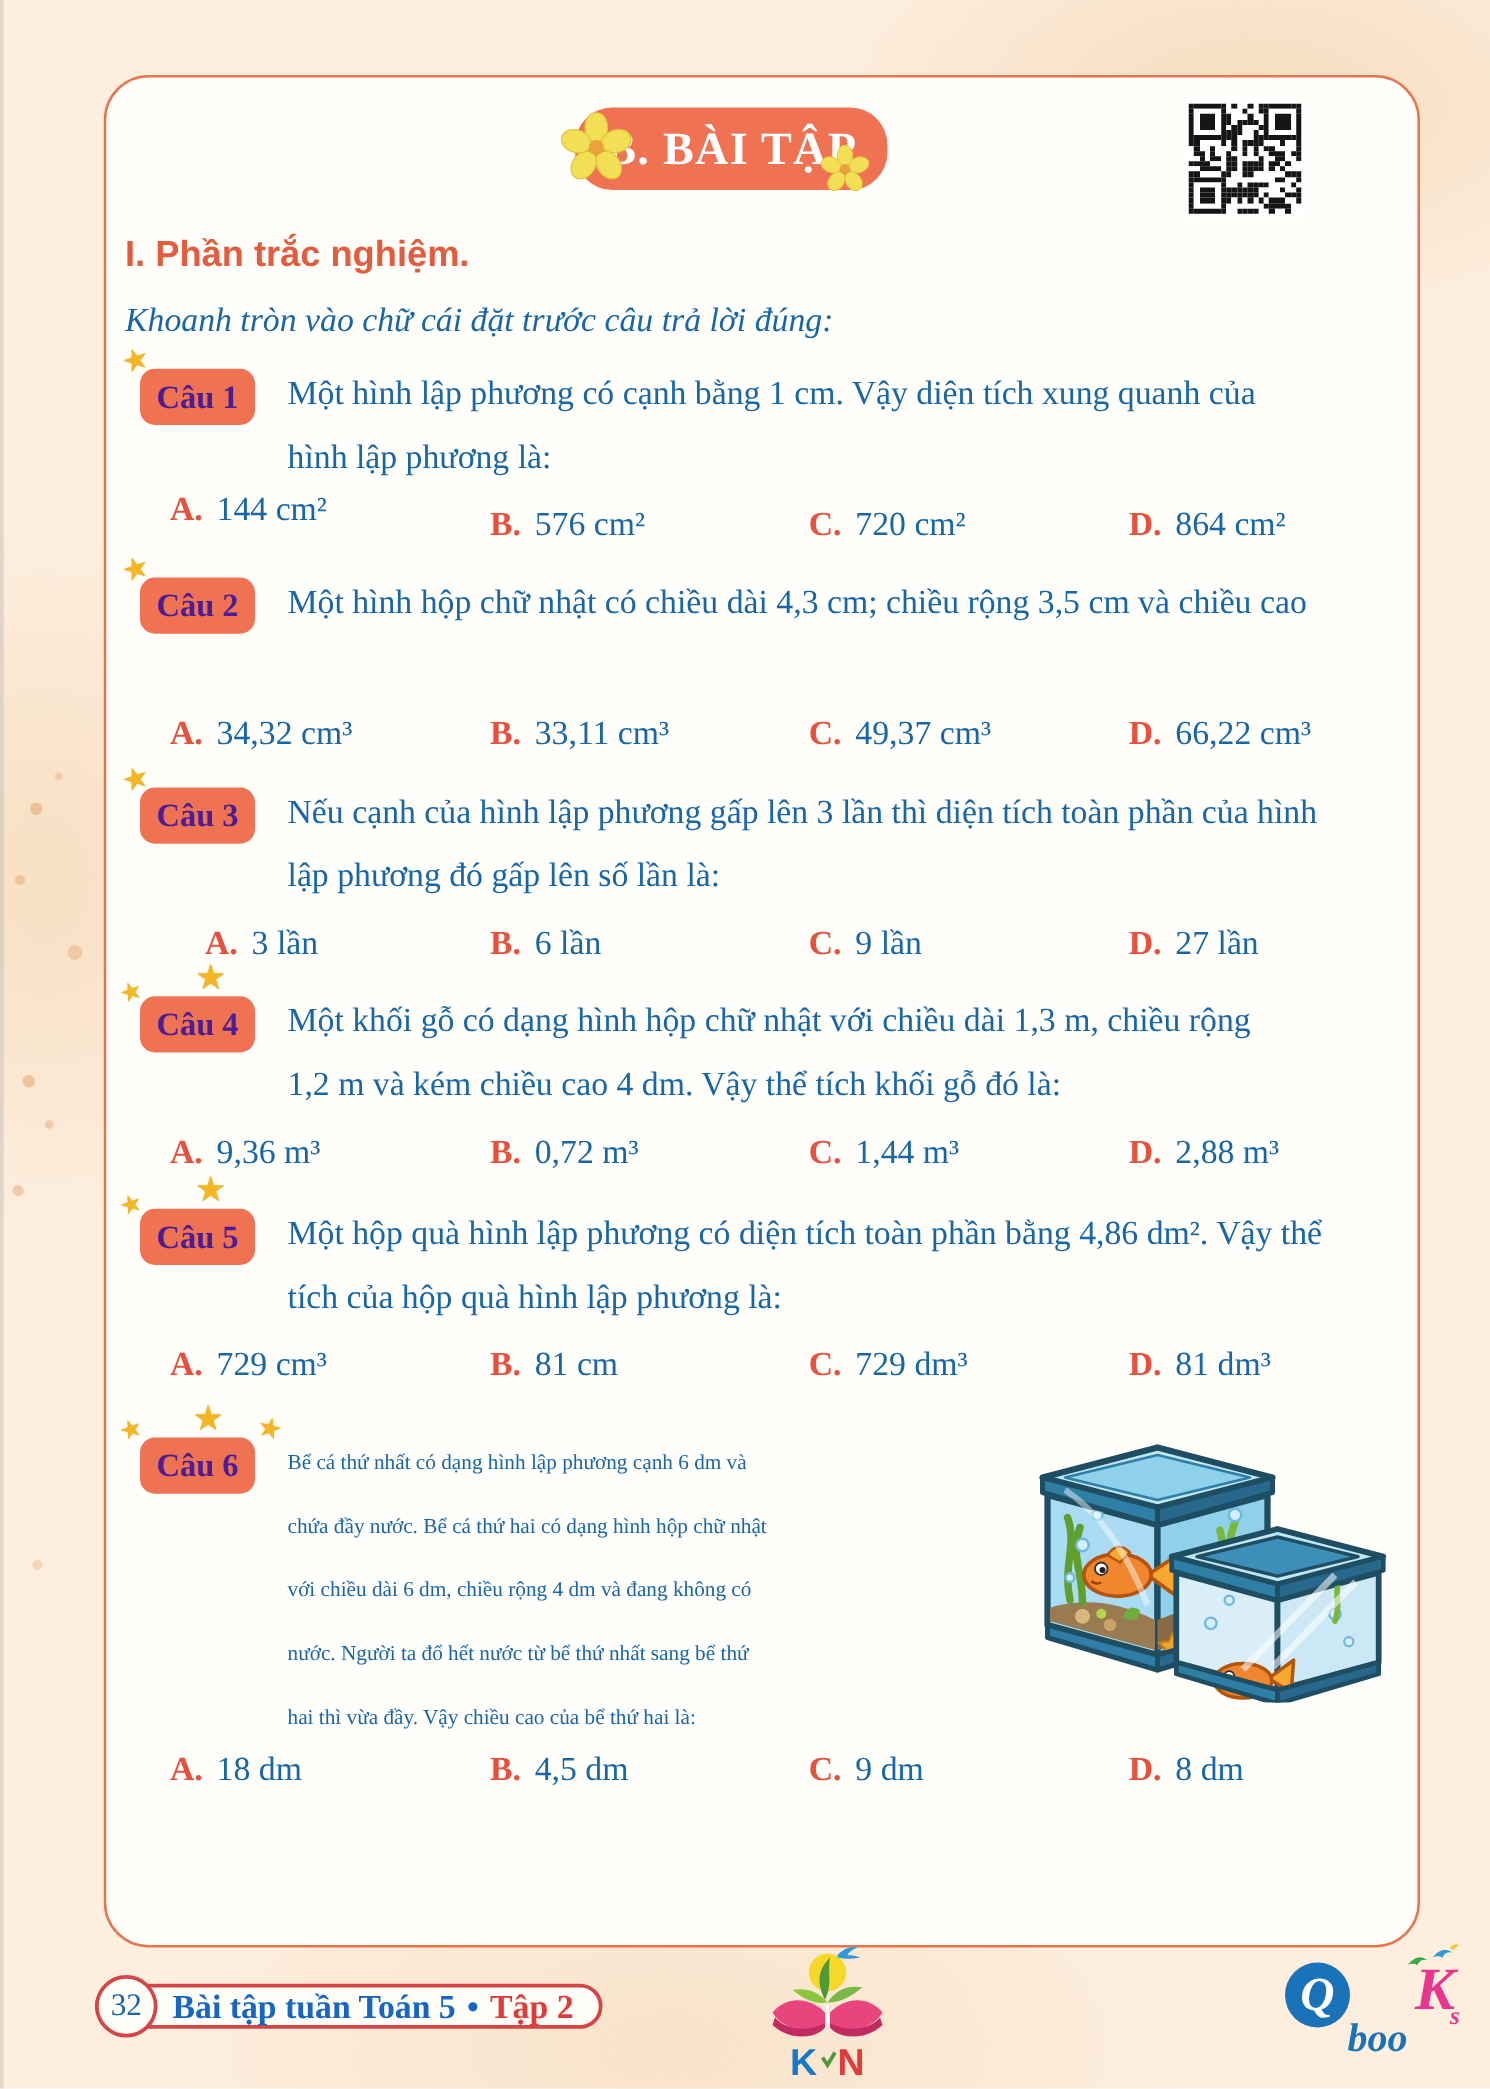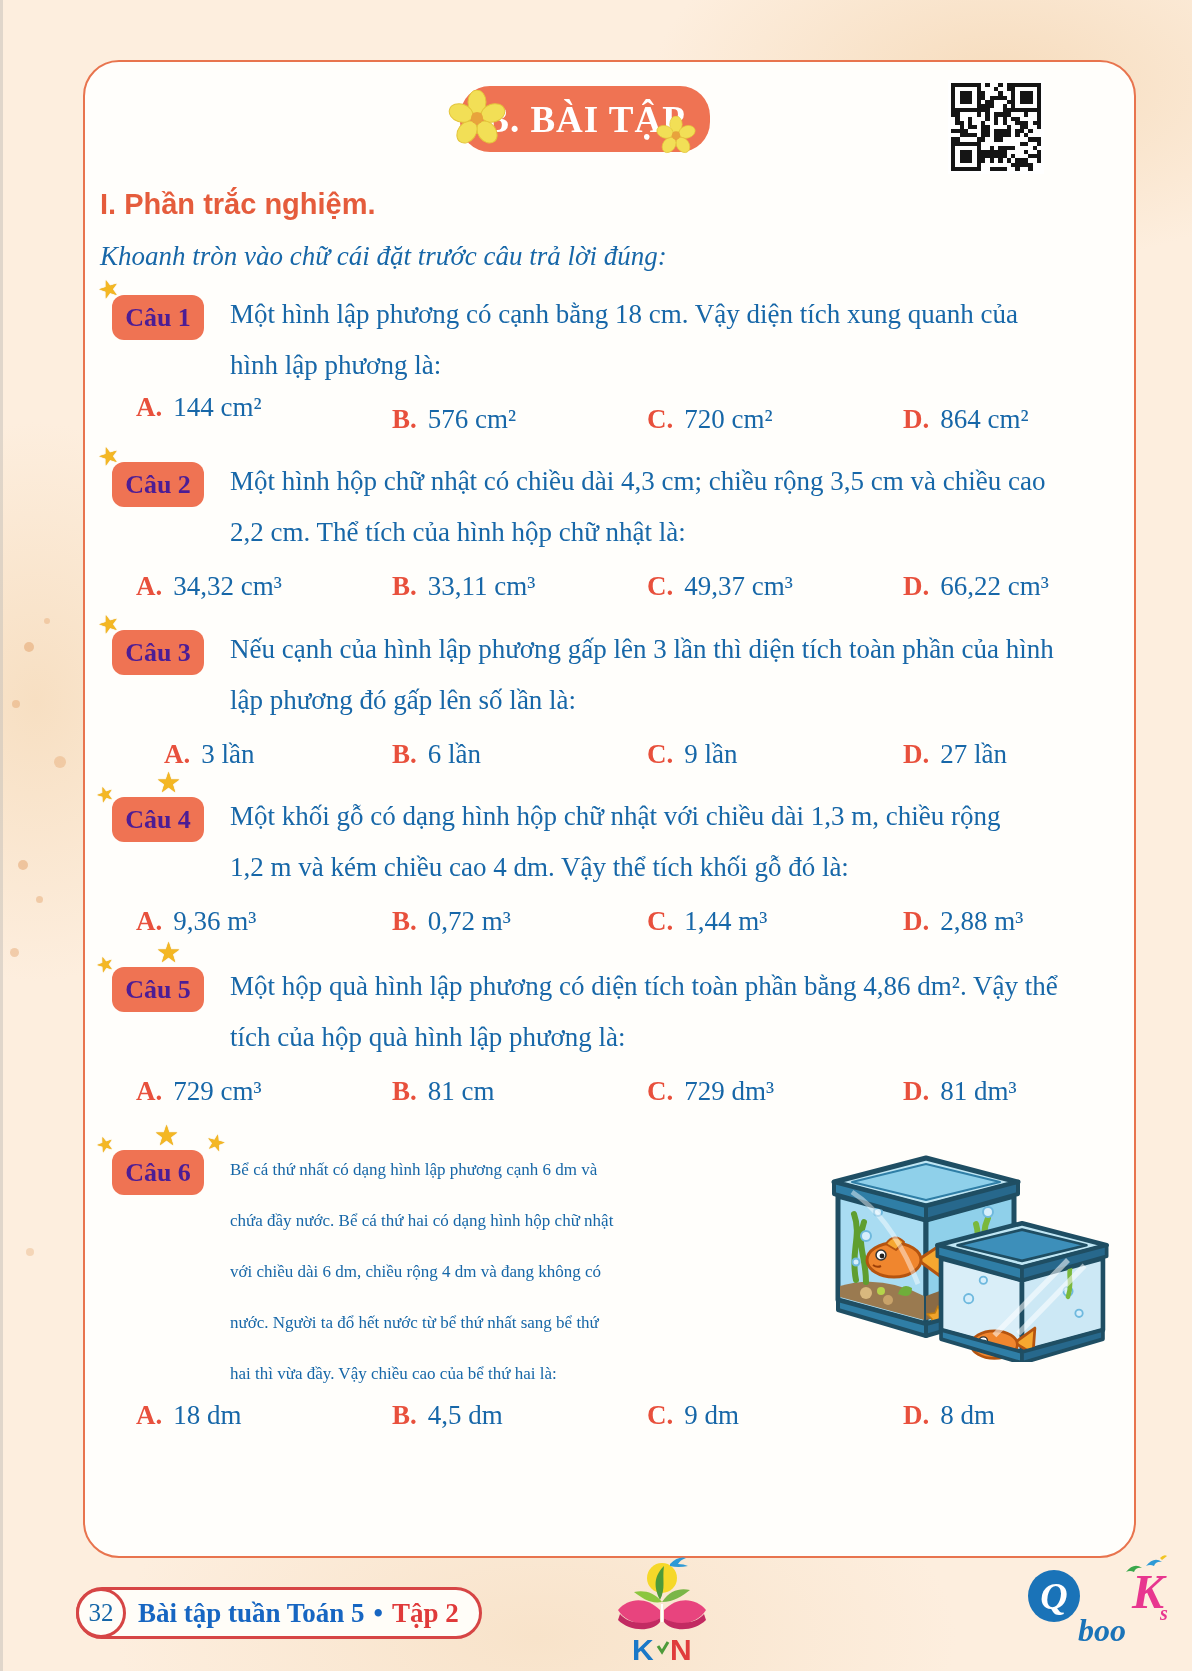--- a/index.html
+++ b/index.html
@@ -33,21 +33,21 @@
   .instruction{position:absolute;left:100px;top:241px;font-style:italic;font-size:27px;color:#1767a8;}
   .q-badge{position:absolute;left:112px;width:92px;height:45px;border-radius:12px;background:#ef7353;
       display:flex;align-items:center;justify-content:center;color:#4c1d95;font-weight:bold;font-size:26px;}
   .star{position:absolute;color:#f4b723;text-shadow:0 0 1px #d79a12;line-height:1;}
   .star::before{content:"★";}
   .q-lines{position:absolute;left:230px;color:#1767a8;font-size:27px;line-height:51px;white-space:nowrap;}
   .opt{position:absolute;font-size:27px;color:#1767a8;white-space:nowrap;}
   .opt .letter{color:#e8503c;font-weight:bold;margin-right:11px;}
   .tanks{position:absolute;left:826px;top:1148px;}
   .footer-pill{
-    position:absolute;left:76px;top:1587px;height:52px;display:flex;align-items:center;
+    position:absolute;left:76px;top:1587px;height:36px;display:flex;align-items:center;
     border:3px solid #d64545;border-radius:30px;background:#fffdf8;padding-right:20px;box-sizing:border-box;
   }
   .pg-circle{width:50px;height:50px;margin-left:-3px;border:3px solid #d64545;border-radius:50%;
     background:#fffdf8;display:flex;align-items:center;justify-content:center;box-sizing:border-box;
     color:#1767a8;font-size:25px;}
   .book-title{margin-left:12px;font-weight:bold;font-size:27px;color:#1766c2;}
   .sep-dot{margin:0 9px;font-weight:bold;font-size:27px;color:#1766c2;}
   .volume{font-weight:bold;font-size:27px;color:#e03a3a;}
   .kn-logo{position:absolute;left:612px;top:1548px;}
   .qbooks{position:absolute;left:1028px;top:1562px;width:150px;height:90px;font-style:italic;}
@@ -544,34 +544,33 @@
     </div>
 
   <div class="sec-title">I. Phần trắc nghiệm.</div>
   <div class="instruction">Khoanh tròn vào chữ cái đặt trước câu trả lời đúng:</div>
 
   <div id="questions-root">
       <div>
         <div class="q-badge" style="top: 295px;">Câu 1</div>
         <span class="star" style="left: 98px; top: 277px; font-size: 24px; transform: rotate(-18deg);"></span>
         <div class="q-lines" style="top: 289px;">
-          <div>Một hình lập phương có cạnh bằng 18 cm. Vậy diện tích xung quanh của</div>
+          <div>Một hình lập phương có cạnh bằng 1 cm. Vậy diện tích xung quanh của</div>
           <div>hình lập phương là:</div>
         </div>
         <div class="opt" style="left: 136px; top: 392px;"><span class="letter">A.</span><span>144 cm²</span></div>
         <div class="opt" style="left: 392px; top: 404px;"><span class="letter">B.</span><span>576 cm²</span></div>
         <div class="opt" style="left: 647px; top: 404px;"><span class="letter">C.</span><span>720 cm²</span></div>
         <div class="opt" style="left: 903px; top: 404px;"><span class="letter">D.</span><span>864 cm²</span></div>
       </div>
       <div>
         <div class="q-badge" style="top: 462px;">Câu 2</div>
         <span class="star" style="left: 98px; top: 444px; font-size: 24px; transform: rotate(-18deg);"></span>
         <div class="q-lines" style="top: 456px;">
           <div>Một hình hộp chữ nhật có chiều dài 4,3 cm; chiều rộng 3,5 cm và chiều cao</div>
-          <div>2,2 cm. Thể tích của hình hộp chữ nhật là:</div>
         </div>
         <div class="opt" style="left: 136px; top: 571px;"><span class="letter">A.</span><span>34,32 cm³</span></div>
         <div class="opt" style="left: 392px; top: 571px;"><span class="letter">B.</span><span>33,11 cm³</span></div>
         <div class="opt" style="left: 647px; top: 571px;"><span class="letter">C.</span><span>49,37 cm³</span></div>
         <div class="opt" style="left: 903px; top: 571px;"><span class="letter">D.</span><span>66,22 cm³</span></div>
       </div>
       <div>
         <div class="q-badge" style="top: 630px;">Câu 3</div>
         <span class="star" style="left: 98px; top: 612px; font-size: 24px; transform: rotate(-18deg);"></span>
         <div class="q-lines" style="top: 624px;">

